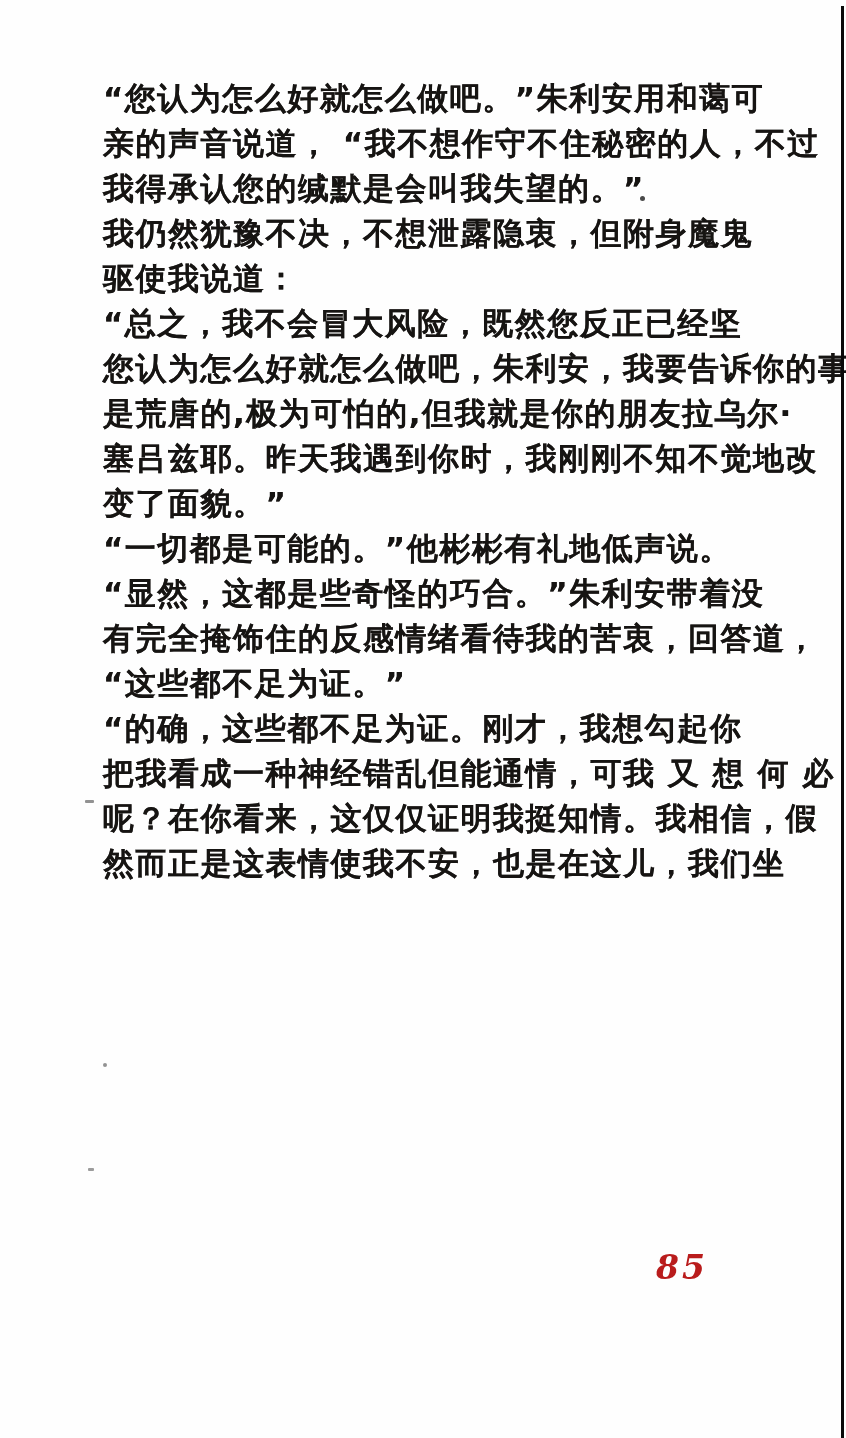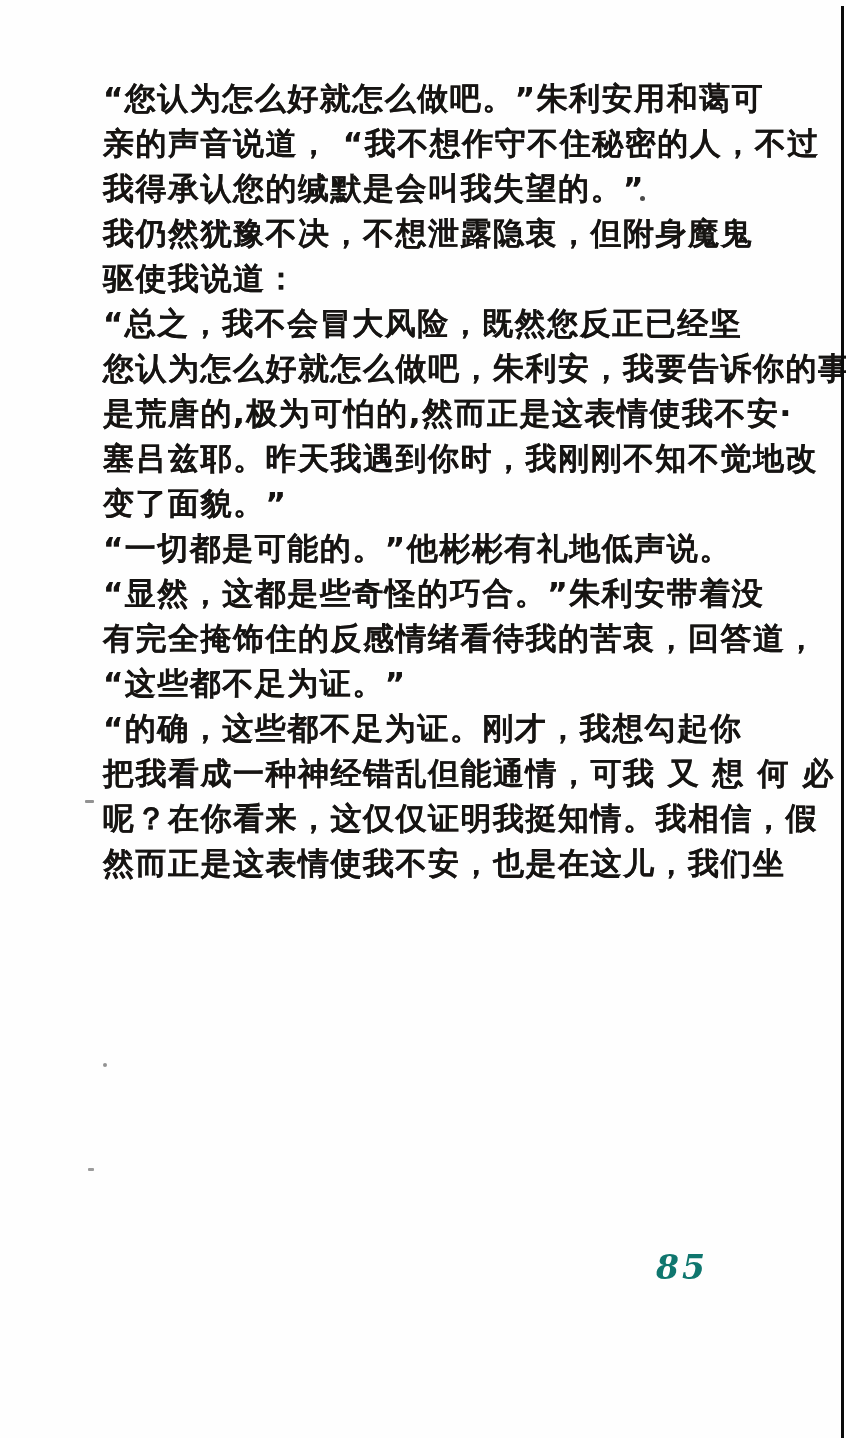--- a/index.html
+++ b/index.html
@@ -48,21 +48,21 @@
   }
   .page-number {
     position: absolute;
     left: 656px;
     top: 1248px;
     font-family: "DejaVu Serif", serif;
     font-style: italic;
     font-weight: bold;
     font-size: 33px;
     letter-spacing: 3px;
-    color: #0f766e;
+    color: #b91c1c;
   }
   .speck {
     position: absolute;
     background: #4a4a4a;
     border-radius: 50%;
   }
   .speck.s1 { left: 640px; top: 196px; width: 5px; height: 5px; }
   .speck.s2 { left: 85px;  top: 800px; width: 9px; height: 3px; border-radius: 1px; opacity: .6; }
   .speck.s3 { left: 88px;  top: 1168px; width: 6px; height: 3px; border-radius: 1px; opacity: .55; }
   .speck.s4 { left: 103px; top: 1063px; width: 4px; height: 4px; opacity: .6; }
@@ -81,21 +81,21 @@
     </p>
 
     <p class="para">
       <span class="line first">我仍然犹豫不决，不想泄露隐衷，但附身魔鬼</span>
       <span class="line">驱使我说道：</span>
     </p>
 
     <p class="para">
       <span class="line first">“总之，我不会冒大风险，既然您反正已经坚</span>
       <span class="line">您认为怎么好就怎么做吧，朱利安，我要告诉你的事</span>
-      <span class="line">是荒唐的,极为可怕的,然而正是这表情使我不安·</span>
+      <span class="line">是荒唐的,极为可怕的,但我就是你的朋友拉乌尔·</span>
       <span class="line">塞吕兹耶。昨天我遇到你时，我刚刚不知不觉地改</span>
       <span class="line">变了面貌。”</span>
     </p>
 
 
     <p class="para">
       <span class="line first">“一切都是可能的。”他彬彬有礼地低声说。</span>
     </p>
 
 

